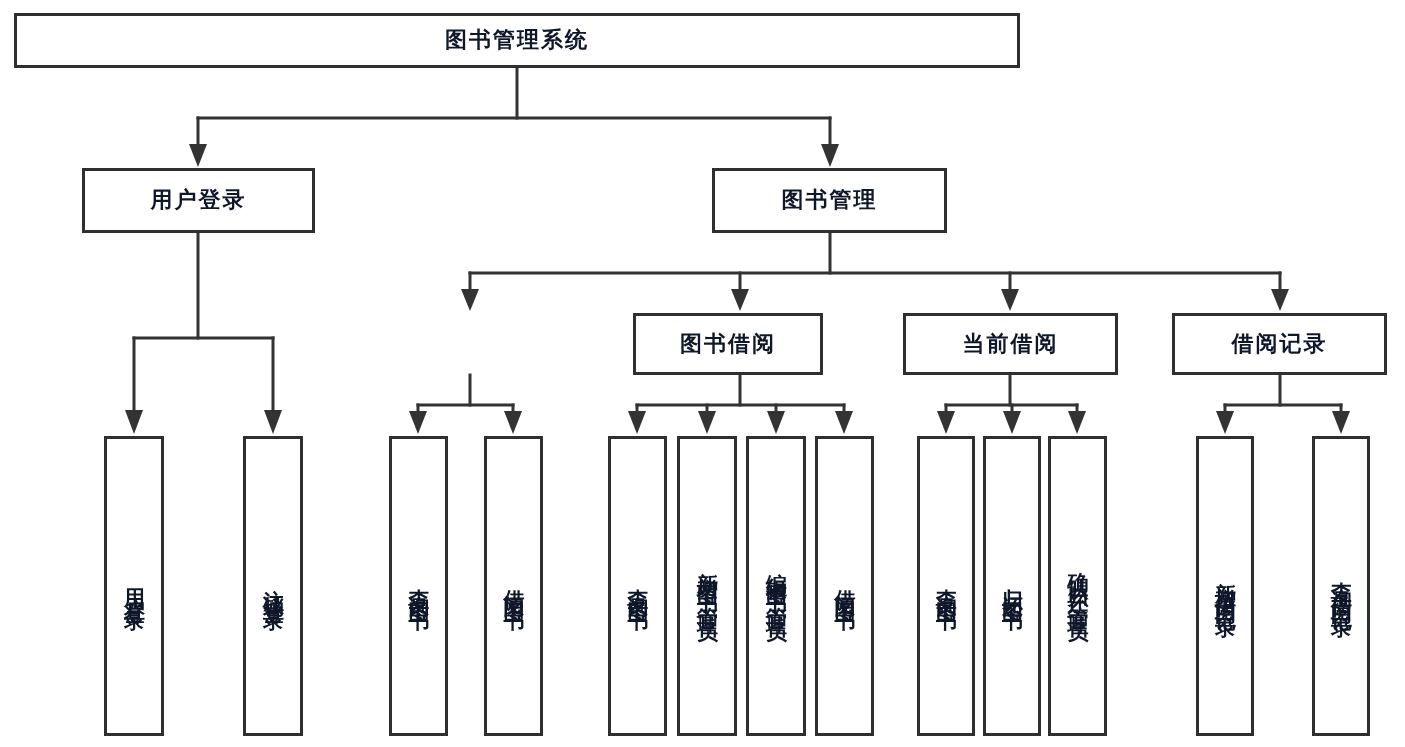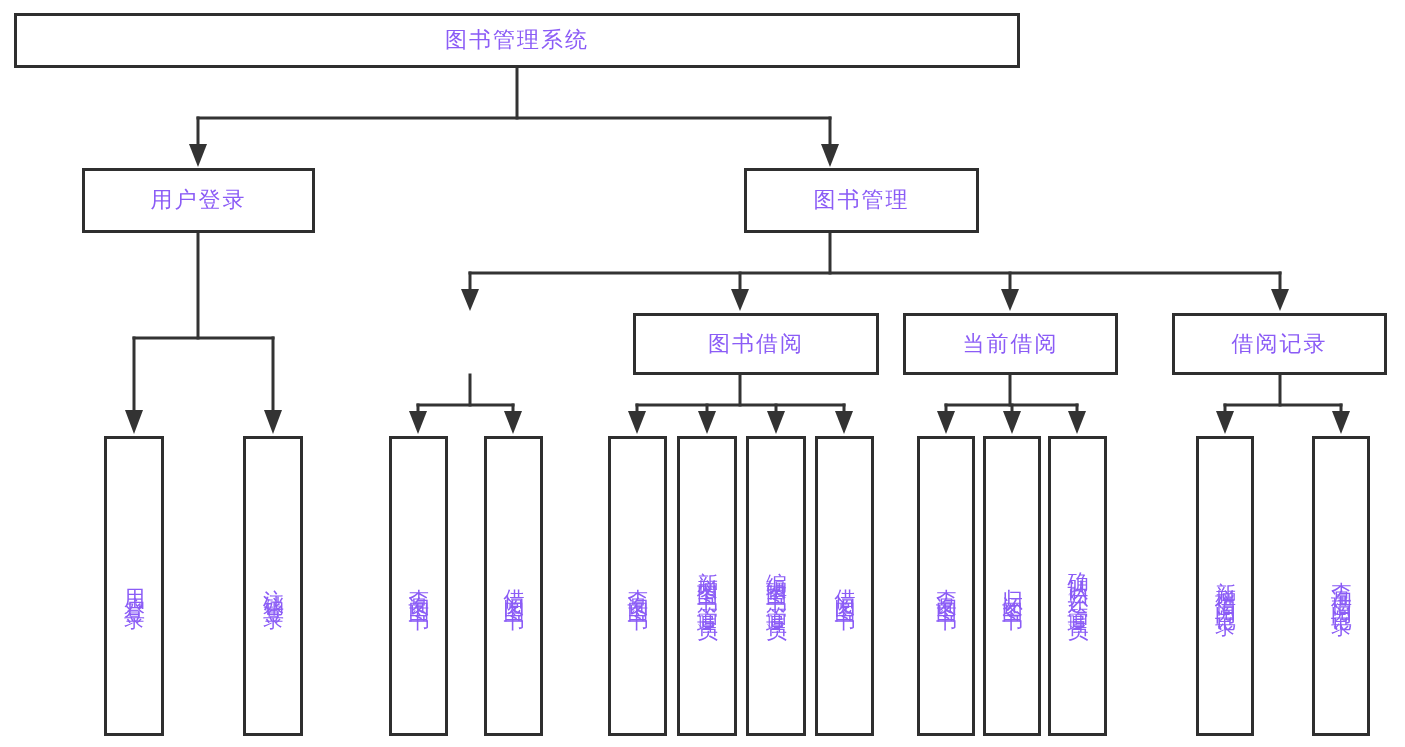--- a/index.html
+++ b/index.html
@@ -22,26 +22,27 @@
     z-index: 1;
   }
   .node {
     position: absolute;
     box-sizing: border-box;
     border: 3px solid #2f2f2f;
     background: #ffffff;
     display: flex;
     align-items: center;
     justify-content: center;
-    color: #8b5cf6;
+    color: #0f172a;
     font-size: 22px;
     letter-spacing: 2px;
     z-index: 2;
     text-align: center;
     line-height: 1.2;
+    font-weight: bold;
   }
   .node.leaf span {
     writing-mode: vertical-rl;
     letter-spacing: 7px;
     font-size: 21px;
   }
   .watermark {
     position: absolute;
     right: 4px;
     bottom: 4px;
@@ -123,25 +124,25 @@
     </g>
   </svg>
 
   <div class="node" style="left:14px; top:13px; width:1006px; height:55px;">
     <span>图书管理系统</span>
   </div>
 
   <div class="node" style="left:82px; top:168px; width:233px; height:65px;">
     <span>用户登录</span>
   </div>
-  <div class="node" style="left:712px; top:168px; width:235px; height:65px;margin-left:32px;">
+  <div class="node" style="left:712px; top:168px; width:235px; height:65px;">
     <span>图书管理</span>
   </div>
 
-  <div class="node" style="left:633px; top:313px; width:246px; height:62px;justify-content:center;">
+  <div class="node" style="left:633px; top:313px; width:190px; height:62px;justify-content:center;">
     <span>图书借阅</span>
   </div>
   <div class="node" style="left:1172px; top:313px; width:215px; height:62px;">
     <span>借阅记录</span>
   </div>
   <div class="node" style="left:903px; top:313px; width:215px; height:62px;">
     <span>当前借阅</span>
   </div>
 
   <div class="node leaf" style="left:104px; top:436px; width:60px; height:300px;">

